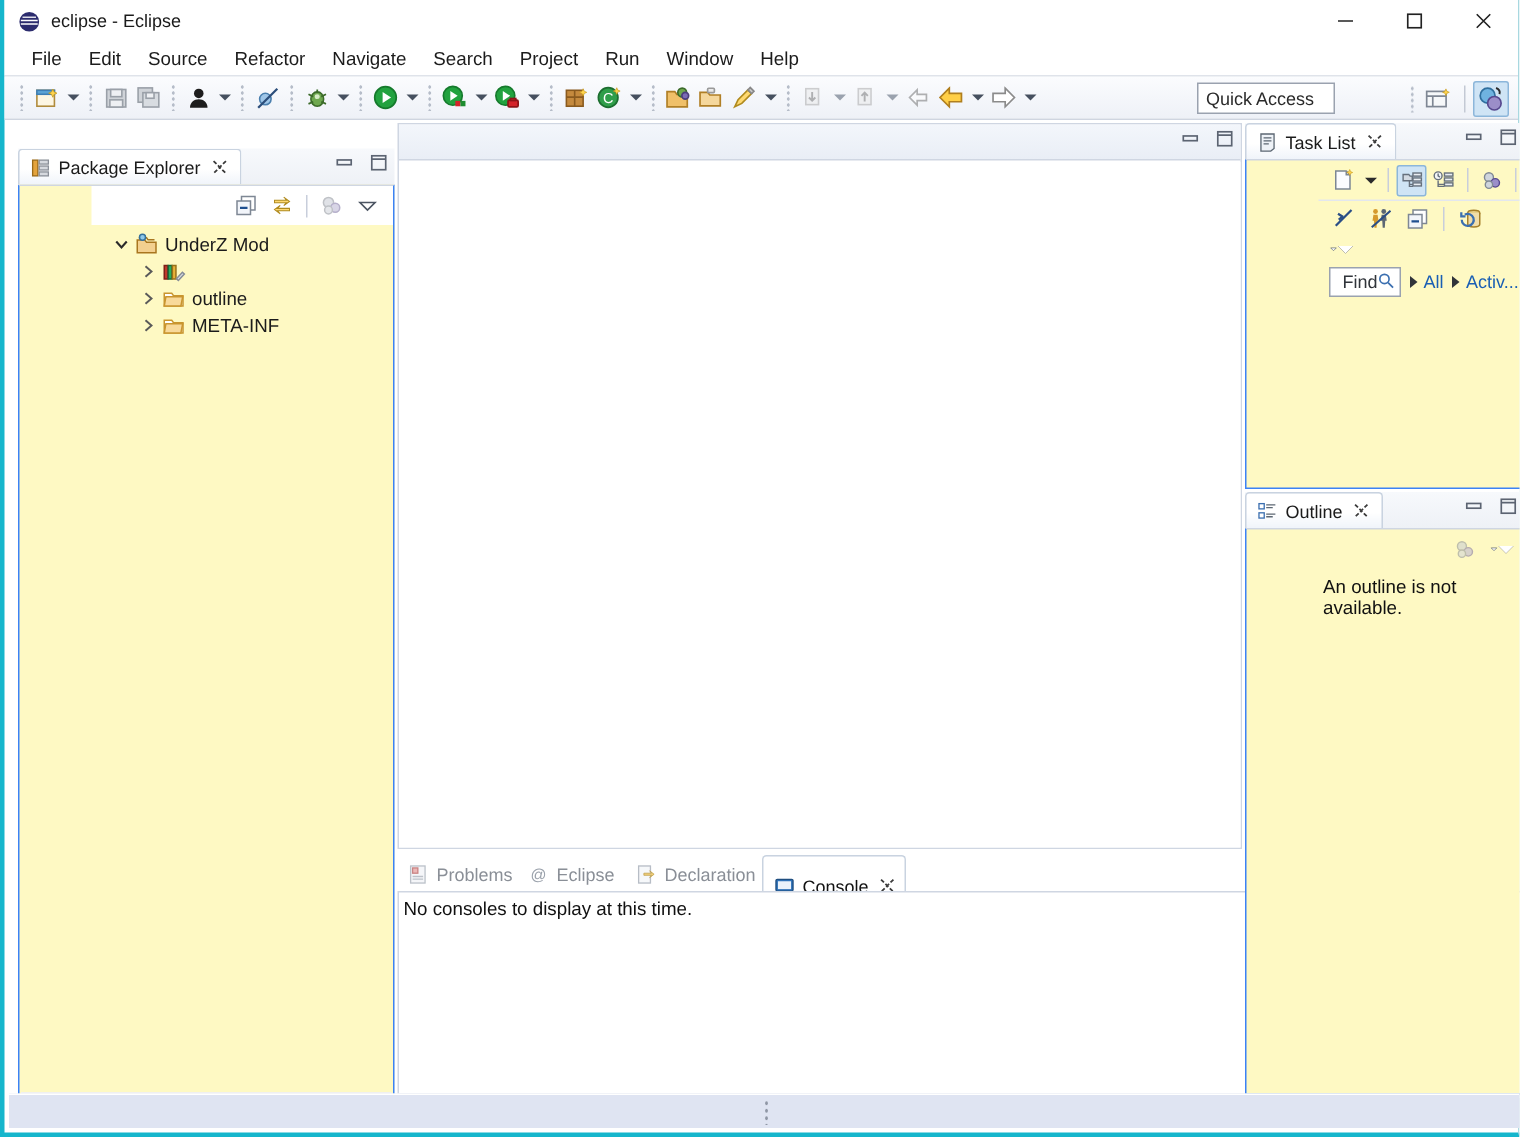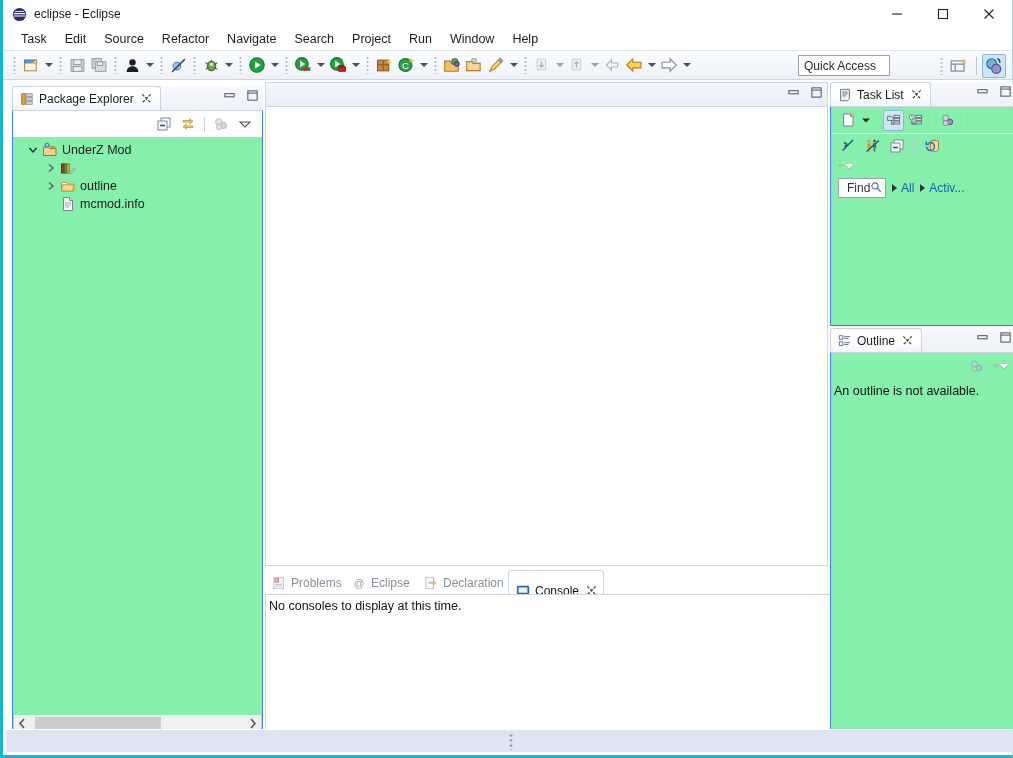--- a/index.html
+++ b/index.html
@@ -140,45 +140,46 @@
   .view-tab .vt-close {
     margin-left: 7px; width: 11px; height: 11px;
     display: inline-flex; align-items: center; justify-content: center;
   }
   .panel-ctrls {
     position: absolute; right: 4px; top: 2px;
     display: flex; align-items: center; gap: 9px;
   }
   .ctl { width: 14px; height: 14px; display:flex; align-items:center; justify-content:center; }
   .panel-body {
-    background: #86efac;
+    background: #fef9c3;
     border: 1px solid #3b82f6;
     border-top: 1px solid #cfd6e2;
     position: absolute; left:0; right:0; top:24px; bottom:0;
     overflow: hidden;
+    padding-left: 48px;
   }
   .local-toolbar {
     height: 26px;
     display: flex; align-items: center; justify-content: flex-end;
     padding-right: 6px; gap: 2px;
     background: #ffffff;
   }
   .lt-item { width: 22px; height: 20px; display:flex; align-items:center; justify-content:center; }
   .lt-sep { width: 1px; height: 15px; background: #c8cedb; margin: 0 3px; }
   .lt-menu { width: 16px; height: 18px; display:flex; align-items:center; justify-content:center; }
   .lt-menu::after {
     content: ""; width: 0; height: 0;
     border-left: 5px solid transparent; border-right: 5px solid transparent;
     border-top: 5px solid #ffffff;
     box-shadow: none;
     filter: drop-shadow(0 0 0 #000);
   }
 
   
-  #pkg-explorer { left: 6px; top: 4px; width: 251px; height: 648px; }
+  #pkg-explorer { left: 6px; top: 17px; width: 251px; height: 648px; }
   .tree { padding: 4px 0 0 0; font-size: 12.5px; color: #1b1b1b; }
   .tree-row {
     height: 18px; display: flex; align-items: center;
     white-space: nowrap;
   }
   .twisty { width: 16px; height: 18px; display:flex; align-items:center; justify-content:center; }
   .node-icon { width: 18px; height: 18px; margin-right: 3px;
     display:flex; align-items:center; justify-content:center; }
   .node-label { line-height: 18px; }
   .node-label .muted { color: #6f7680; }
@@ -316,21 +317,21 @@
       </div>
       <div class="win-btn">
         <svg width="12" height="12" viewBox="0 0 12 12">
             <path d="M1.5 1.5l9 9M10.5 1.5l-9 9" stroke="#222" stroke-width="1.1" fill="none"></path>
           </svg>
       </div>
     </div>
   </div>
 
   <div class="menubar">
-    <div class="menu-item">Task</div>
+    <div class="menu-item">File</div>
     <div class="menu-item">Edit</div>
     <div class="menu-item">Source</div>
     <div class="menu-item">Refactor</div>
     <div class="menu-item">Navigate</div>
     <div class="menu-item">Search</div>
     <div class="menu-item">Project</div>
     <div class="menu-item">Run</div>
     <div class="menu-item">Window</div>
     <div class="menu-item">Help</div>
   </div>
@@ -638,32 +639,35 @@
             <span class="node-icon">
               <svg width="16" height="16" viewBox="0 0 16 16">
                 <path d="M1.5 4.5h5l1.2 1.6H14V13H1.5z" fill="#ffffff" stroke="#c9952f"></path>
                 <path d="M2.6 6.8h11.2L12.6 13H1.5z" fill="#f8d99a" stroke="#c9952f"></path>
               </svg>
             </span>
             <span class="node-label">outline</span>
           </div>
 
 
-
           <div class="tree-row" style="padding-left:30px">
-            <span class="twisty"></span>
+            <span class="twisty">
+              <svg width="10" height="10" viewBox="0 0 10 10">
+                  <path d="M3 1.5l4 3.5-4 3.5" fill="none" stroke="#5a5a5a" stroke-width="1.3"></path>
+                </svg>
+            </span>
             <span class="node-icon">
               <svg width="16" height="16" viewBox="0 0 16 16">
-                <path d="M3.5 1.5h6l3 3v10h-9z" fill="#f4f7fb" stroke="#7c8793"></path>
-                <path d="M9.5 1.5v3h3" fill="#d9e2ec" stroke="#7c8793"></path>
-                <path d="M5 7h6M5 9h6M5 11h4" stroke="#8fa0b4" stroke-width=".9"></path>
-              </svg>
-            </span>
-            <span class="node-label">mcmod.info</span>
-          </div>
+                <path d="M1.5 4.5h5l1.2 1.6H14V13H1.5z" fill="#ffffff" stroke="#c9952f"></path>
+                <path d="M2.6 6.8h11.2L12.6 13H1.5z" fill="#f8d99a" stroke="#c9952f"></path>
+              </svg>
+            </span>
+            <span class="node-label">META-INF</span>
+          </div>
+
 
         </div>
 
         <div class="hscroll">
           <div class="hs-arrow">
             <svg width="9" height="11" viewBox="0 0 9 11">
                 <path d="M6 1L2 5.5 6 10" fill="none" stroke="#555" stroke-width="1.6"></path>
               </svg>
           </div>
           <div class="hs-track">

